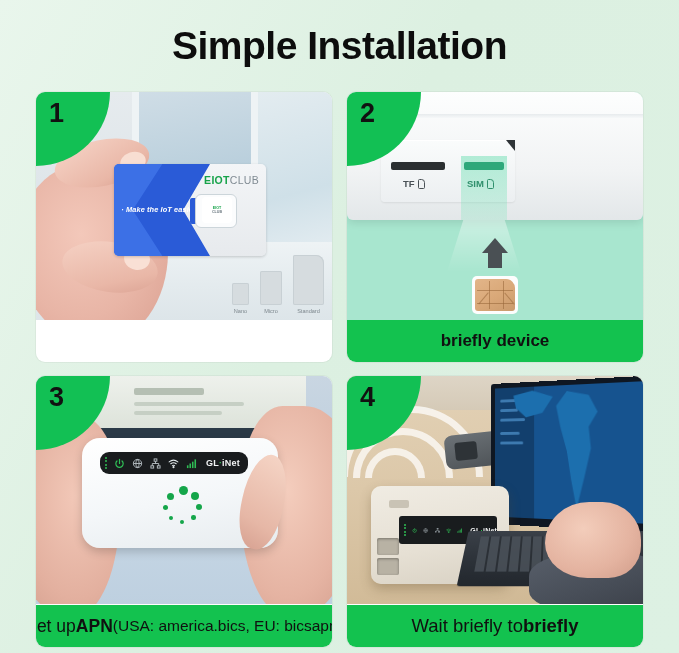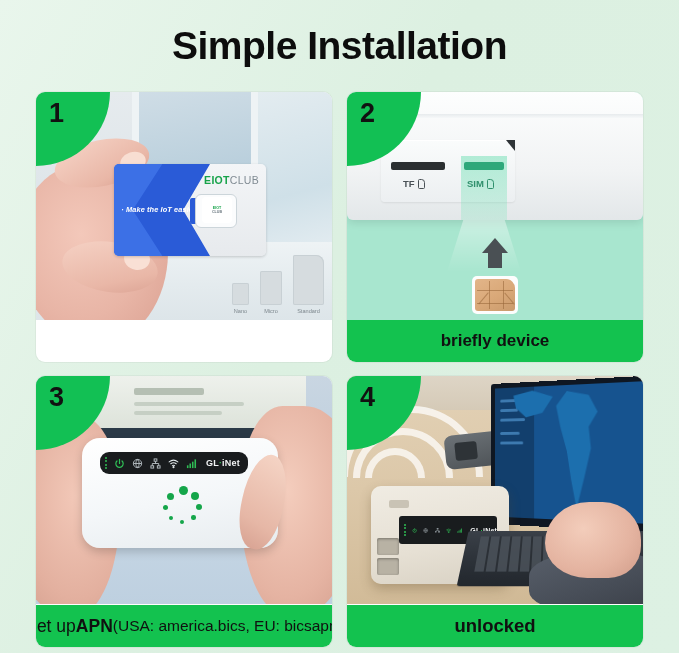--- a/index.html
+++ b/index.html
@@ -683,17 +683,18 @@
         <div class="p4-port p4-p1"></div>
         <div class="p4-port p4-p2"></div>
       </div>
     </div>
 
     <div class="badge">
       <div class="badge-num">4</div>
     </div>
 
     <div class="caption">
-        <b>unlocked</b>
+      <span>Wait briefly to </span>
+        <b>briefly</b>
     </div>
   </div>
 
 </div>
 
 </body></html>

